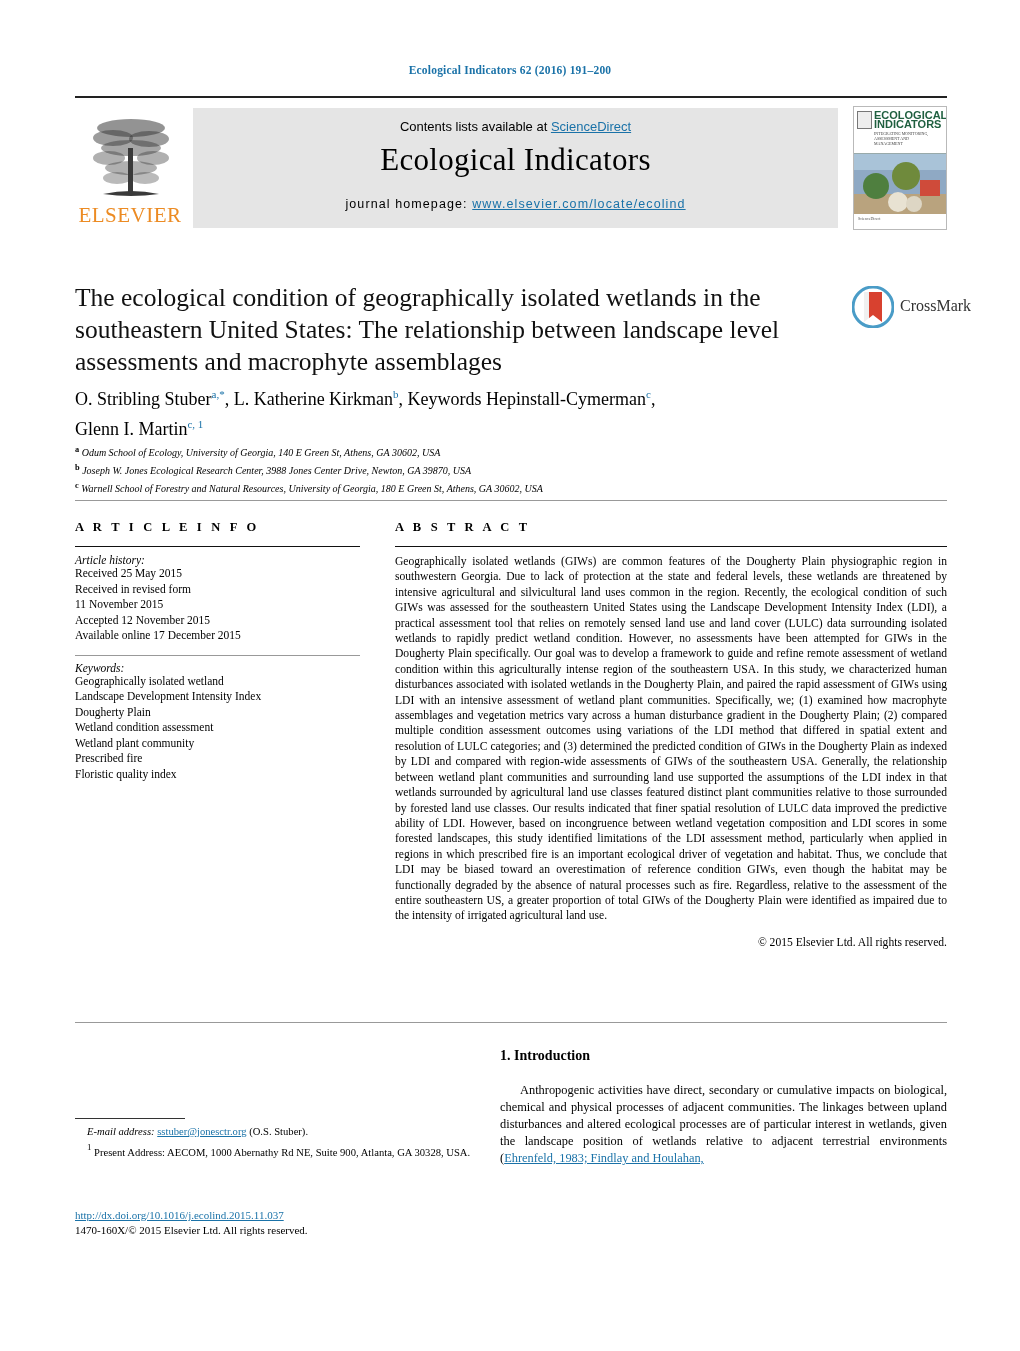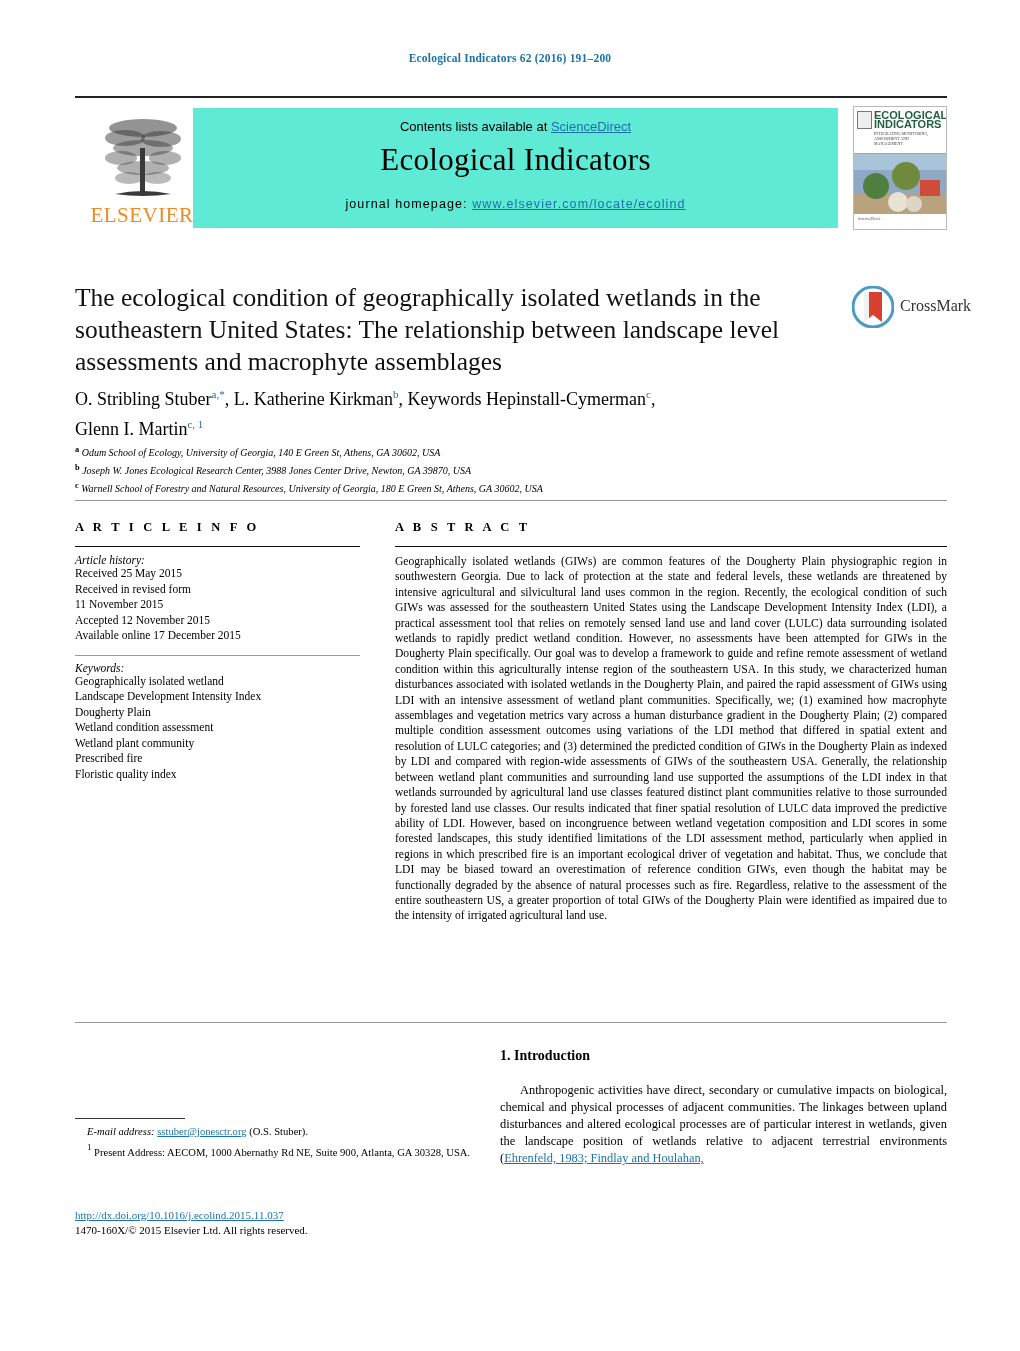--- a/index.html
+++ b/index.html
@@ -16,58 +16,58 @@
     width: 1020px;
     height: 1351px;
     background: #fff;
     overflow: hidden;
   }
   .link { color: #1a72a8; }
 
   
   .runhead {
     position: absolute;
-    top: 52px; left: 0; width: 1020px;
+    top: 64px; left: 0; width: 1020px;
     text-align: center;
     font-size: 11.5px;
     font-weight: bold;
     color: #1a72a8;
     letter-spacing: .2px;
   }
 
   
   .masthead {
     position: absolute;
     top: 96px; left: 75px;
     width: 872px;
     border-top: 2px solid #222;
     padding-top: 6px;
     height: 132px;
     box-sizing: border-box;
   }
   .mast-inner { position: relative; height: 126px; }
   .elsevier-logo {
     position: absolute; left: 0; top: 4px;
-    width: 110px; height: 120px; margin-left: 12px;
+    width: 110px; height: 120px;
   }
   .elsevier-word {
     position: absolute;
     left: 0; bottom: 0; width: 110px;
     text-align: center;
     font-family: "Liberation Serif", serif;
     font-size: 21px;
     letter-spacing: .5px;
     color: #ec8b23;
   }
   .tree-svg { position: absolute; left: 8px; top: 0; }
   .mast-center {
     position: absolute;
     left: 118px; top: 4px;
     width: 645px; height: 120px;
-    background: #5eead4;
+    background: #e5e5e5;
     text-align: center;
   }
   .contents-line {
     font-family: "Liberation Sans", sans-serif;
     font-size: 13px;
     padding-top: 11px;
     color: #000;
   }
   .journal-title {
     font-family: "Liberation Serif", serif;
@@ -344,20 +344,21 @@
     <div class="kw-line">Wetland condition assessment</div>
     <div class="kw-line">Wetland plant community</div>
     <div class="kw-line">Prescribed fire</div>
     <div class="kw-line">Floristic quality index</div>
   </div>
 
   <div class="col-right">
     <div class="sect-head">A B S T R A C T</div>
     <div class="rule"></div>
     <div class="abstract">Geographically isolated wetlands (GIWs) are common features of the Dougherty Plain physiographic region in southwestern Georgia. Due to lack of protection at the state and federal levels, these wetlands are threatened by intensive agricultural and silvicultural land uses common in the region. Recently, the ecological condition of such GIWs was assessed for the southeastern United States using the Landscape Development Intensity Index (LDI), a practical assessment tool that relies on remotely sensed land use and land cover (LULC) data surrounding isolated wetlands to rapidly predict wetland condition. However, no assessments have been attempted for GIWs in the Dougherty Plain specifically. Our goal was to develop a framework to guide and refine remote assessment of wetland condition within this agriculturally intense region of the southeastern USA. In this study, we characterized human disturbances associated with isolated wetlands in the Dougherty Plain, and paired the rapid assessment of GIWs using LDI with an intensive assessment of wetland plant communities. Specifically, we; (1) examined how macrophyte assemblages and vegetation metrics vary across a human disturbance gradient in the Dougherty Plain; (2) compared multiple condition assessment outcomes using variations of the LDI method that differed in spatial extent and resolution of LULC categories; and (3) determined the predicted condition of GIWs in the Dougherty Plain as indexed by LDI and compared with region-wide assessments of GIWs of the southeastern USA. Generally, the relationship between wetland plant communities and surrounding land use supported the assumptions of the LDI index in that wetlands surrounded by agricultural land use classes featured distinct plant communities relative to those surrounded by forested land use classes. Our results indicated that finer spatial resolution of LULC data improved the predictive ability of LDI. However, based on incongruence between wetland vegetation composition and LDI scores in some forested landscapes, this study identified limitations of the LDI assessment method, particularly when applied in regions in which prescribed fire is an important ecological driver of vegetation and habitat. Thus, we conclude that LDI may be biased toward an overestimation of reference condition GIWs, even though the habitat may be functionally degraded by the absence of natural processes such as fire. Regardless, relative to the assessment of the entire southeastern US, a greater proportion of total GIWs of the Dougherty Plain were identified as impaired due to the intensity of irrigated agricultural land use.</div>
+    <div class="copyright">© 2015 Elsevier Ltd. All rights reserved.</div>
   </div>
 
   <div class="hr-bottom"></div>
 
   <div class="intro">
     <div class="intro-head">1.  Introduction</div>
     <div class="intro-body"><span>Anthropogenic activities have direct, secondary or cumulative impacts on biological, chemical and physical processes of adjacent communities. The linkages between upland disturbances and altered ecological processes are of particular interest in wetlands, given the landscape position of wetlands relative to adjacent terrestrial environments (</span><a href="#" class="link">Ehrenfeld, 1983; Findlay and Houlahan,</a></div>
   </div>
 
   <div class="footnotes">

